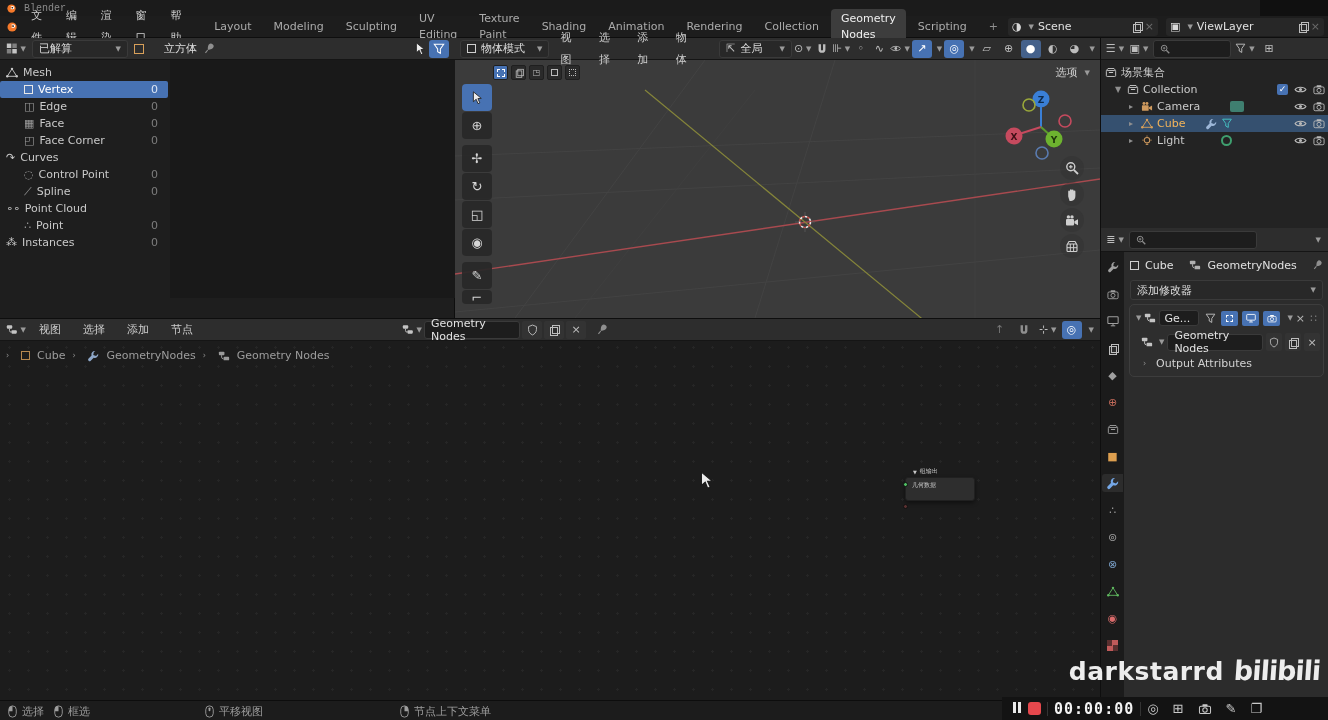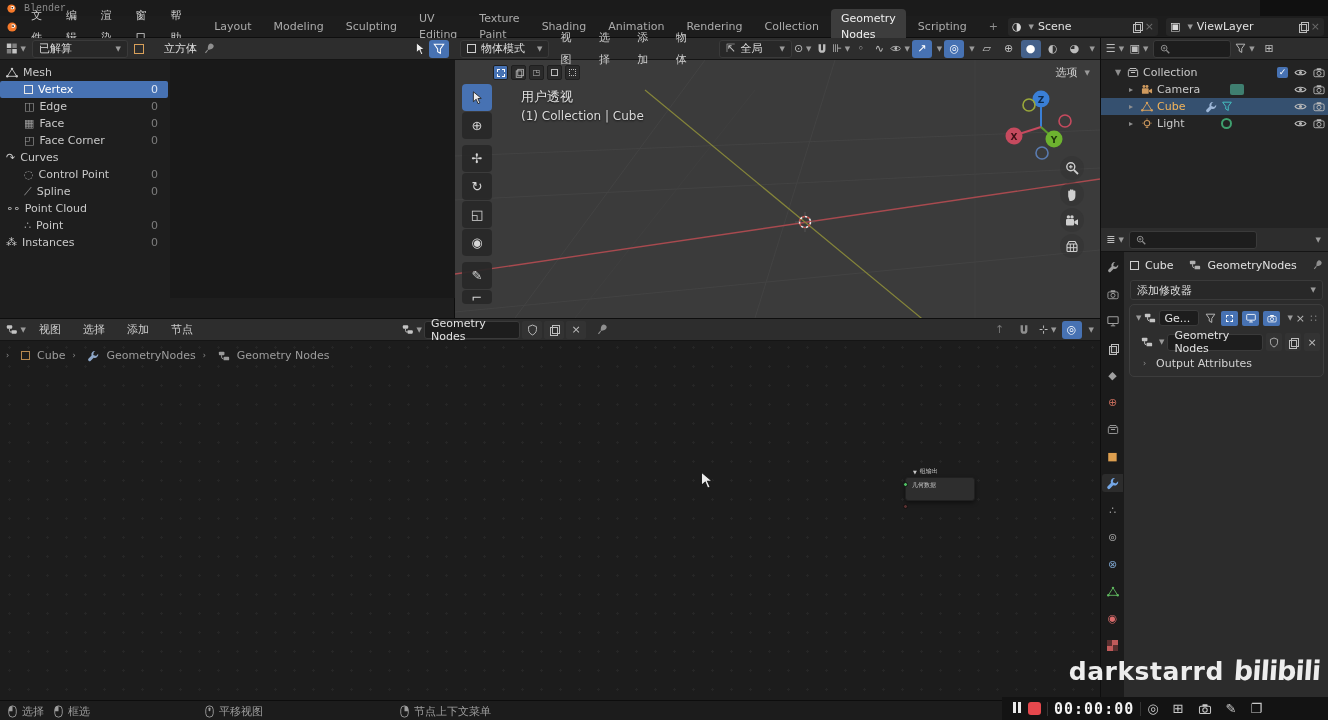--- a/index.html
+++ b/index.html
@@ -457,24 +457,20 @@
       </div>
     <div class="vtool">⊕</div>
     <div class="vtool" style="margin-top:6px">✢</div>
     <div class="vtool">↻</div>
     <div class="vtool">◱</div>
     <div class="vtool">◉</div>
     <div class="vtool" style="margin-top:6px">✎</div>
     <div class="vtool" style="height:14px;align-items:flex-start;overflow:hidden">⌐</div>
   </div>
 
-  <div class="abs" style="left:66px;top:50px;text-shadow:0 1px 2px rgba(0,0,0,.7)">
-    <div style="font-size:13px;color:#e4e4e4">用户透视</div>
-    <div style="font-size:12px;color:#dadada;margin-top:3px">(1) Collection | Cube</div>
-  </div>
 
   <svg class="abs" style="right:20px;top:45px" width="78" height="78">
     <g stroke-width="2">
       <line x1="39" y1="44" x2="39" y2="22" stroke="#3a7fd6"></line>
       <line x1="39" y1="44" x2="17" y2="51" stroke="#c64a5e"></line>
       <line x1="39" y1="44" x2="49" y2="53" stroke="#5d9b2c"></line>
     </g>
     <circle cx="39" cy="16" r="8.5" fill="#3a7fd6"></circle>
     <circle cx="12" cy="53" r="8.5" fill="#c64a5e"></circle>
     <circle cx="52" cy="56" r="8.5" fill="#6db32f"></circle>
@@ -603,20 +599,26 @@
     <span class="iconbtn">
         <svg class="ic" width="11" height="11">
           <use href="#i-funnel"></use>
         </svg>
         <span class="chev">▼</span>
       </span>
     <span class="iconbtn">⊞</span>
   </div>
 
   <div class="abs" style="left:0;top:26px;width:228px">
+    <div class="ol-row">
+      <svg class="ic" width="12" height="11" style="color:#c9c9c9">
+          <use href="#i-coll"></use>
+        </svg>
+      <span>场景集合</span>
+    </div>
     <div class="ol-row" style="padding-left:14px">
       <span class="tri">▼</span>
       <svg class="ic" width="12" height="11" style="color:#c9c9c9">
           <use href="#i-coll"></use>
         </svg>
       <span>Collection</span>
       <span class="ol-right">
         <span class="i-check">✓</span>
         <svg class="ic" width="13" height="11">
             <use href="#i-eye"></use>

